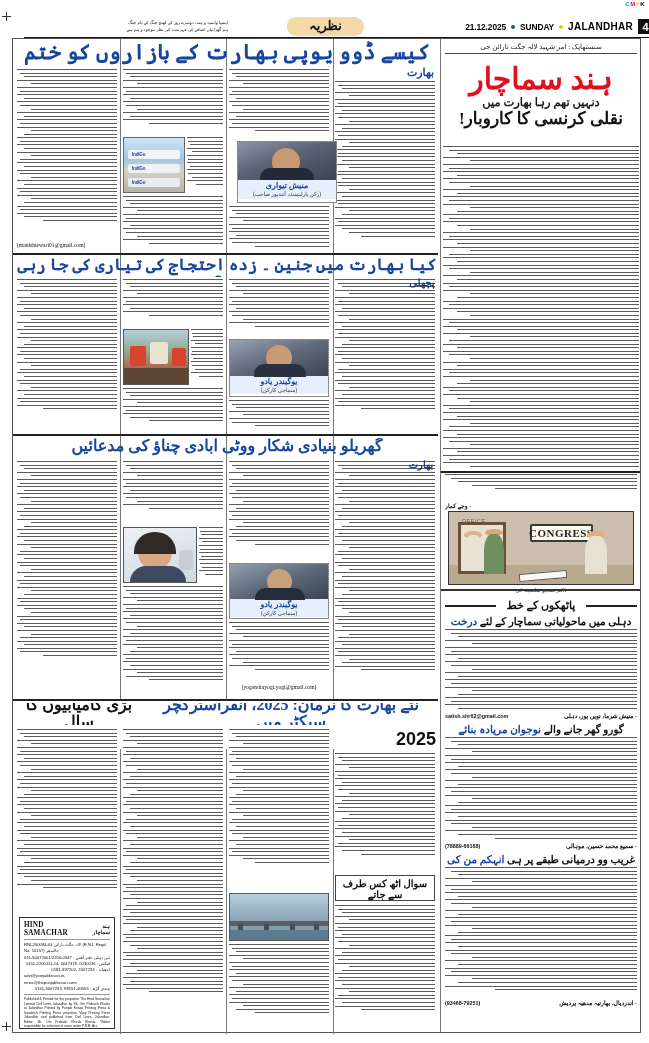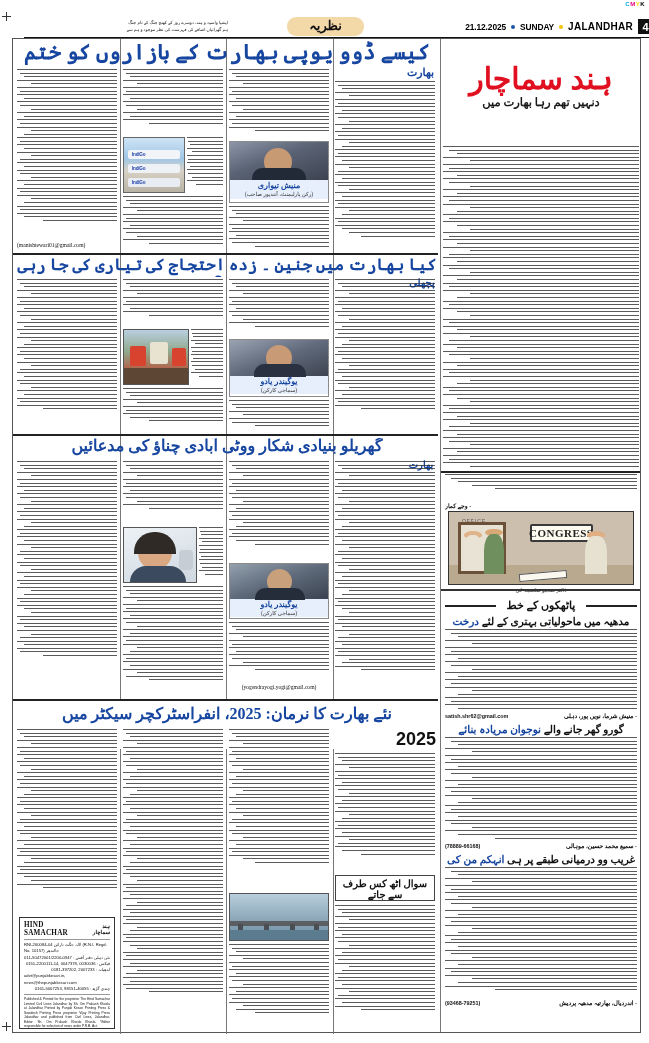--- a/index.html
+++ b/index.html
@@ -286,24 +286,28 @@
     <div class="vline" style="left:213px; top:710px; height:285px;"></div>
     <div class="vline" style="left:320px; top:710px; height:285px;"></div>
     <div class="vline" style="left:520px; top:440px; height:0px;"></div>
 
     <div class="hline thick" style="top:214px; right:202px; left:0;"></div>
     <div class="hline thick" style="top:395px; right:202px; left:0;"></div>
     <div class="hline thick" style="top:660px; right:202px; left:0;"></div>
     <div class="hline thick" style="top:432px; left:428px; right:0;"></div>
     <div class="hline" style="top:550px; left:428px; right:0; height:2px; background:#333;"></div>
 
+    <div class="col" style="left:428px; top:2px; width:200px; height:26px; padding:2px 4px 0;">
+      <div class="strapline">سنستھاپک : امر شہید لالہ جگت نارائن جی</div>
+    </div>
 
     <div class="col" style="left:428px; top:26px; width:200px; height:78px; padding:0 4px;">
       <div class="hind-title">ہند سماچار</div>
       <div class="hind-sub">دنہیں تھم رہا بھارت میں</div>
+      <div class="hind-sub2">نقلی کرنسی کا کاروبار!</div>
     </div>
 
     <div class="col txt" style="left:430px; top:107px; width:196px; height:323px;">
       <i class="s1"></i>
         <i class="s3"></i>
         <i class="s2"></i>
         <i class="s1"></i>
         <i class="s4"></i>
       <i class="s1"></i>
         <i class="s3"></i>
@@ -421,21 +425,21 @@
     <div class="col" style="left:432px; top:560px; width:192px; height:14px;">
       <div class="rule-title">
         <span class="bar"></span>
         <span class="t">پاٹھکوں کے خط</span>
         <span class="bar"></span>
       </div>
     </div>
 
     <div class="col" style="left:432px; top:576px; width:192px; height:13px;">
       <div class="letter-head">
-        <span>مدھیہ میں ماحولیاتی بہتری کے لئے </span><span class="hi">درخت لگائیں</span>
+        <span>دہلی میں ماحولیاتی سماچار کے لئے </span><span class="hi">درخت لگائیں</span>
       </div>
     </div>
     <div class="col txt" style="left:432px; top:590px; width:192px; height:80px;">
       <i class="s1"></i>
         <i class="s3"></i>
         <i class="s2"></i>
         <i class="s1"></i>
         <i class="s4"></i>
       <i class="s1"></i>
         <i class="s3"></i>
@@ -618,21 +622,21 @@
       <i class="s3"></i>
         <i class="s4"></i>
         <i class="s1"></i>
         <i class="s2"></i>
         <i class="s1"></i>
       <i class="s3"></i>
         <i class="s1"></i>
         <i class="s5"></i>
     </div>
 
-    <div class="byline-box" style="left:216px; top:102px; width:100px; height:62px;">
+    <div class="byline-box" style="left:224px; top:102px; width:100px; height:62px;">
       <div class="photo-gen" style="position:relative; left:0; top:0; width:100%; height:38px; border:0; background:linear-gradient(160deg,#8d96a8 0%,#5a6374 45%,#3c4250 100%);">
         <div style="position:absolute; left:34px; top:6px; width:28px; height:28px; border-radius:50%; background:#c79a73;"></div>
         <div style="position:absolute; left:22px; top:26px; width:54px; height:14px; border-radius:10px 10px 0 0; background:#222a38;"></div>
       </div>
       <div style="background:#e7eefc; padding:1px 2px 2px;">
         <div class="byline-name">منیش تیواری</div>
         <div class="byline-role">(رکن پارلیمنٹ، آنندپور صاحب)</div>
       </div>
     </div>
 
@@ -1189,20 +1193,21 @@
         <i class="s3"></i>
       <i class="s1"></i>
         <i class="s2"></i>
         <i class="s1"></i>
         <i class="s3"></i>
         <i class="s5"></i>
     </div>
 
     <div class="col" style="left:4px; top:664px; width:420px; height:22px; display:flex; align-items:center; justify-content:center; gap:4px; direction:rtl;">
       <span class="hl blue" style="font-size:16px; display:inline;">نئے بھارت کا نرمان: 2025، انفراسٹرکچر سیکٹر میں</span>
+      <span class="hl black" style="font-size:16px; display:inline;">بڑی کامیابیوں کا سال</span>
     </div>
 
     <div class="col big2025" style="left:368px; top:690px; width:70px; height:22px; text-align:center;">2025</div>
 
     <div class="col txt" style="left:322px; top:714px; width:100px; height:118px;">
       <i class="s1"></i>
         <i class="s3"></i>
         <i class="s2"></i>
         <i class="s1"></i>
         <i class="s4"></i>

